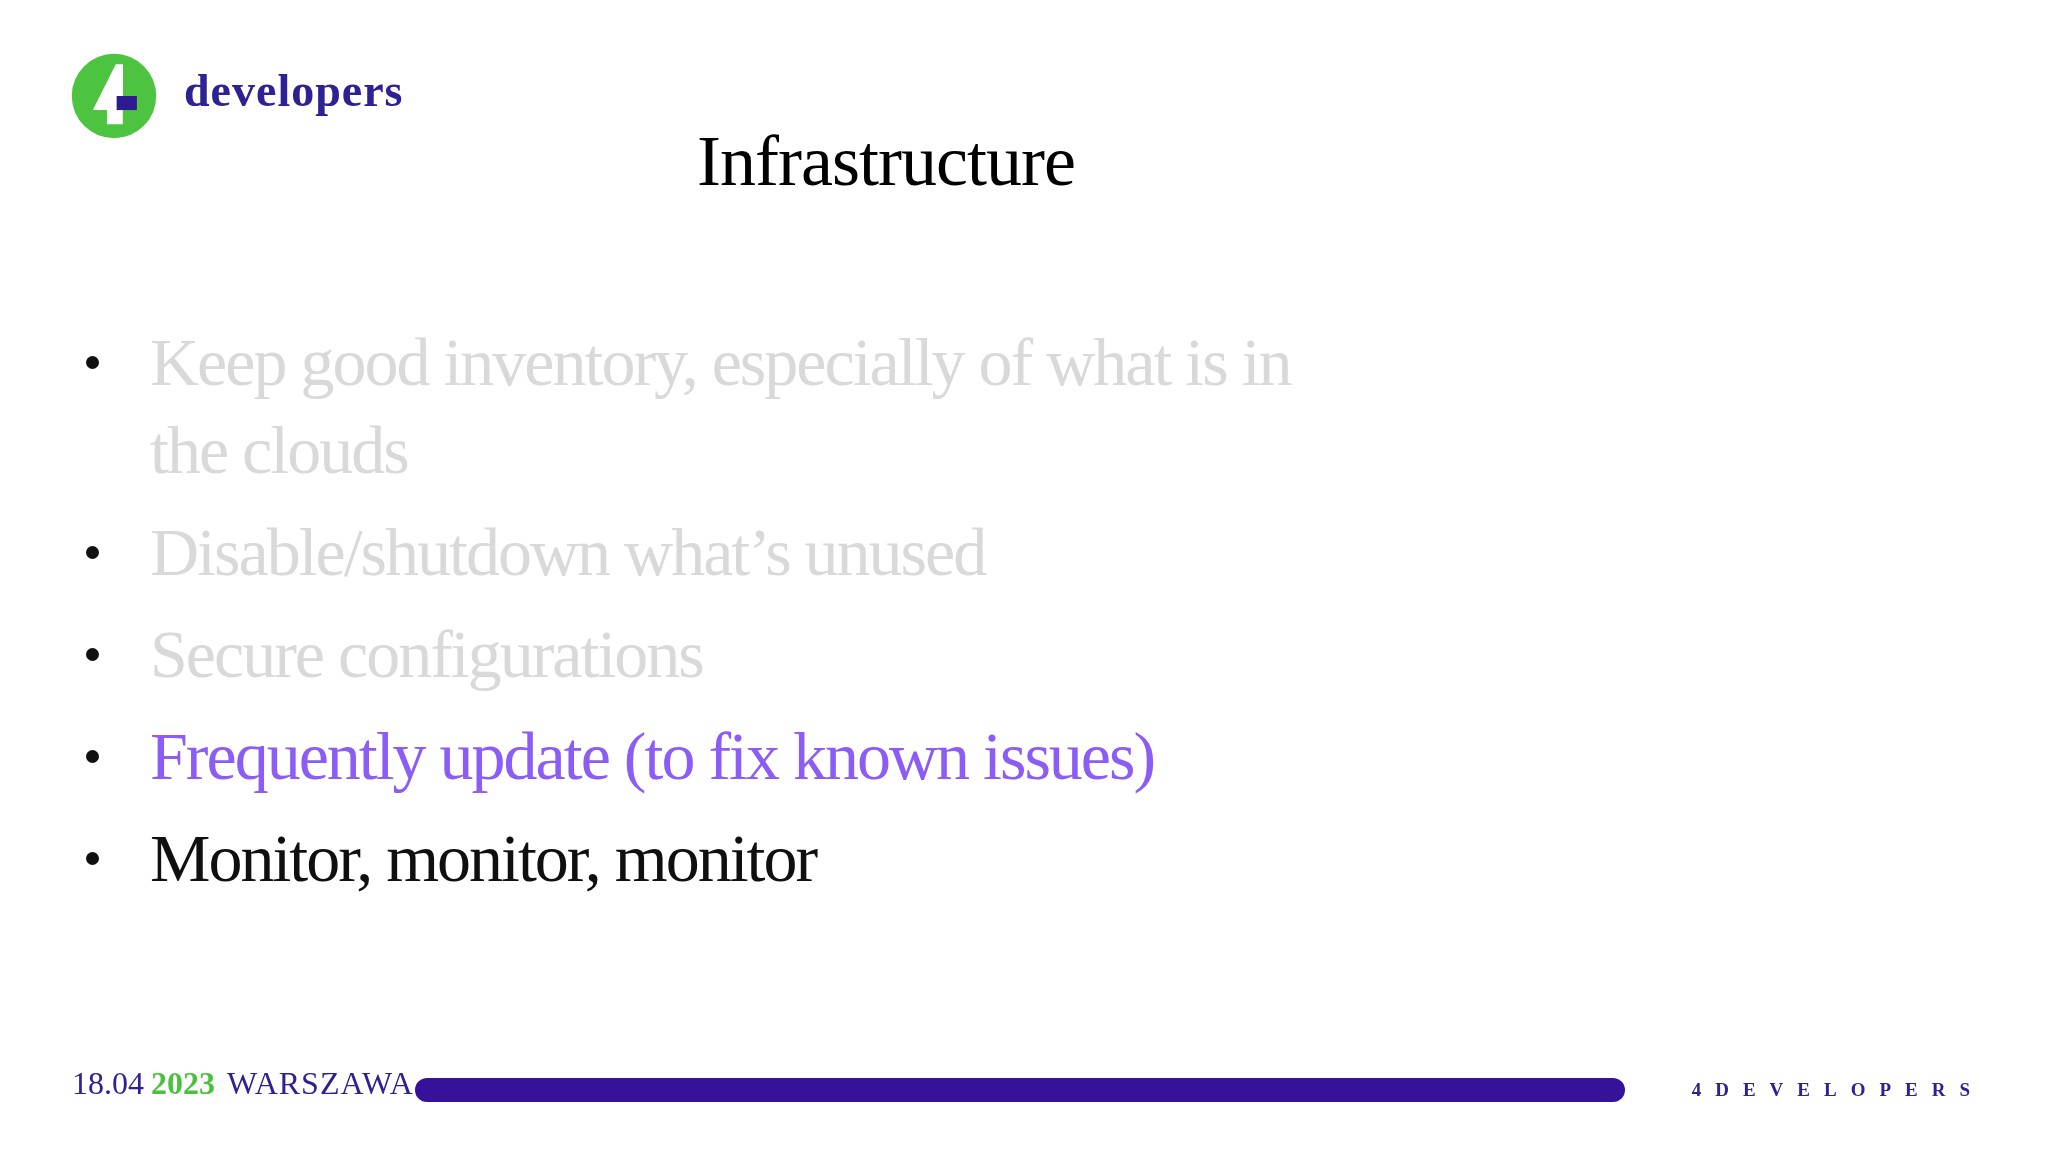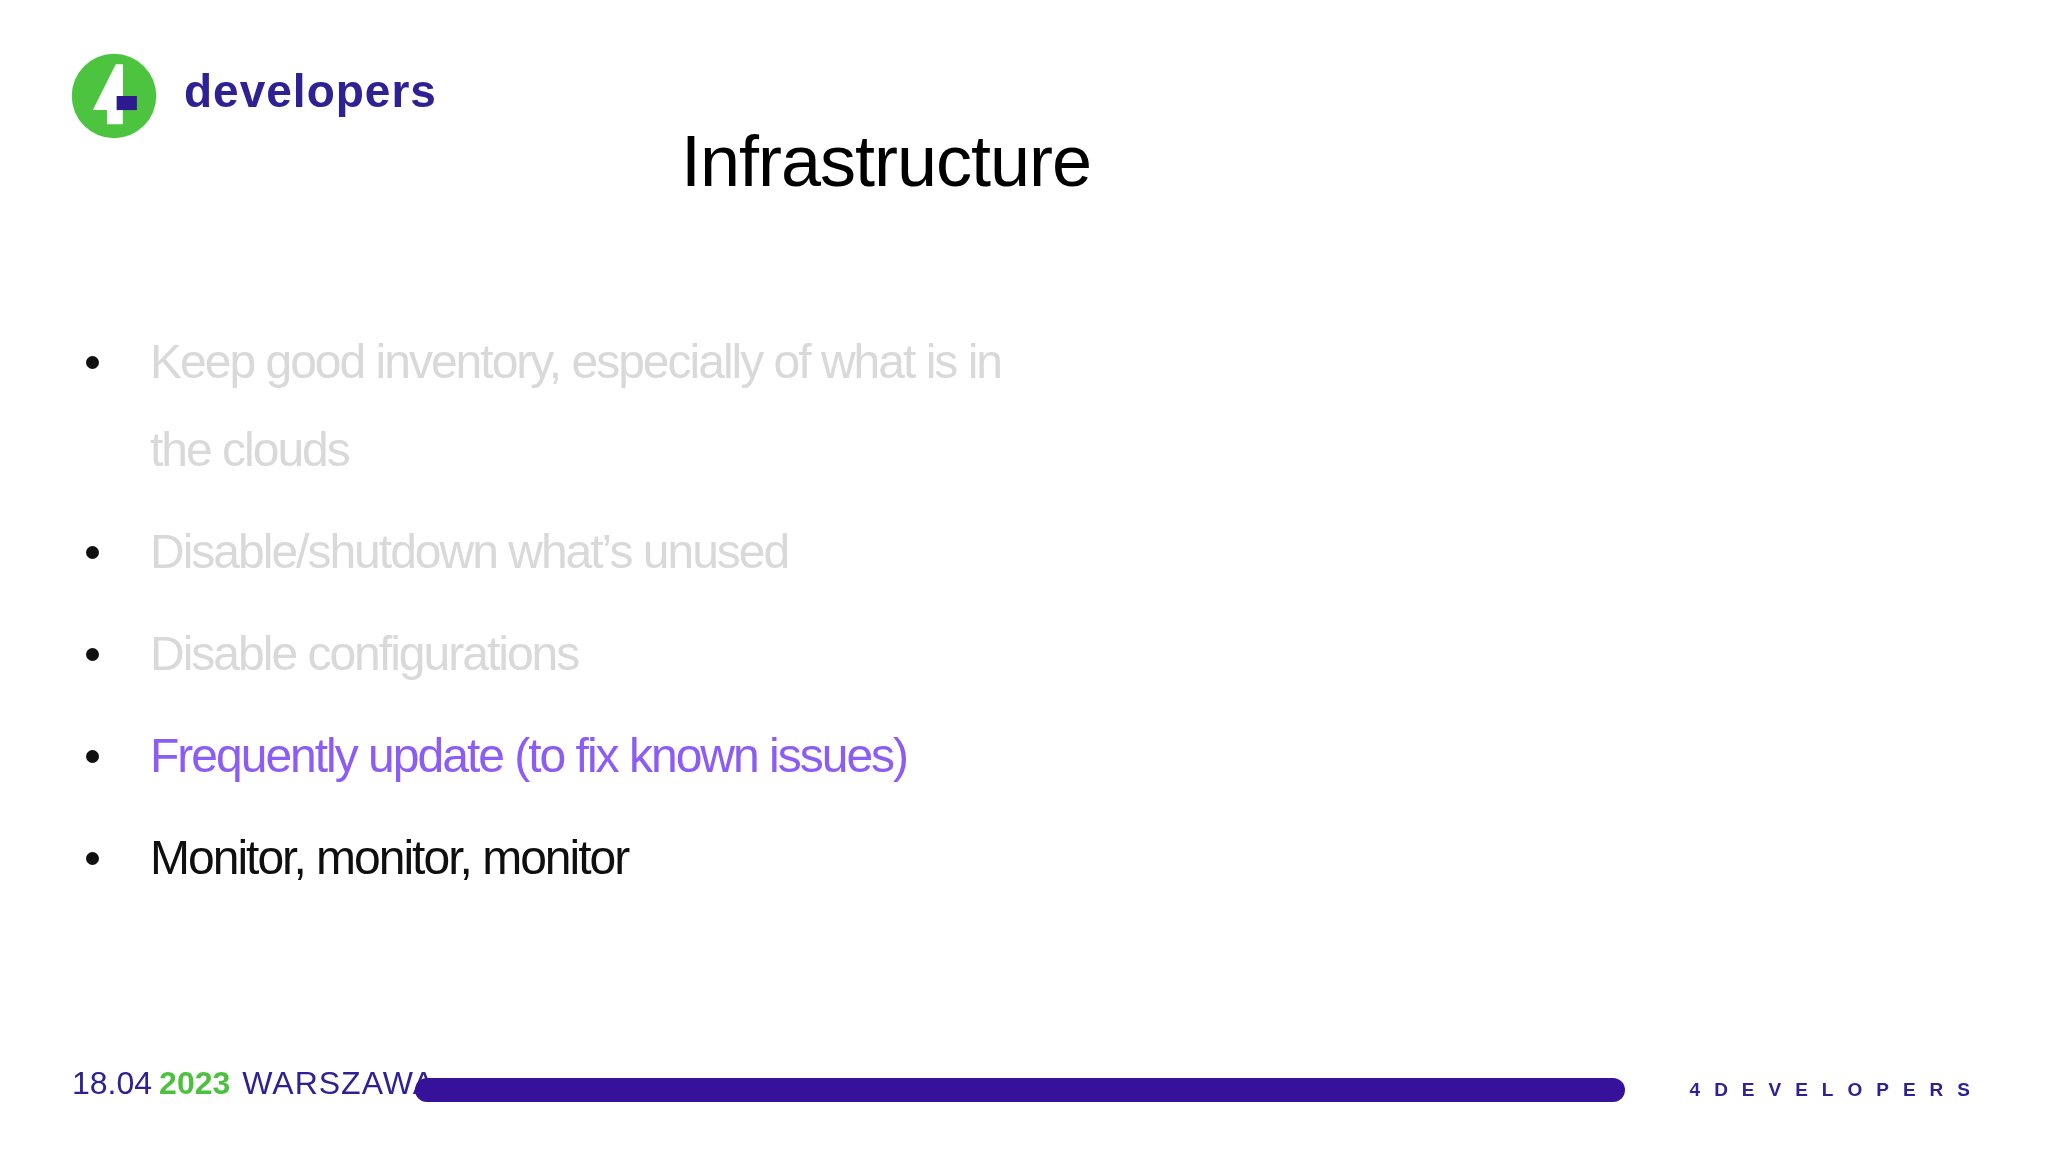--- a/index.html
+++ b/index.html
@@ -1,21 +1,21 @@
 <!DOCTYPE html>
 <html><head>
 <meta charset="utf-8">
 <style>
   html,body{margin:0;padding:0;background:#ffffff;}
   #slide{
     position:relative;
     width:2048px;height:1152px;
     background:#ffffff;
     overflow:hidden;
-    font-family:Liberation Sans, sans-serif;
+    font-family:Liberation Serif, serif;
   }
 
   
   .brand{
     position:absolute;left:70px;top:52px;
     display:flex;align-items:center;
   }
   .brand-mark{width:88px;height:88px;display:block;}
   .brand-word{
     margin-left:26px;
@@ -49,21 +49,21 @@
     align-items:flex-start;
     margin:0 0 14px 0;
   }
   .bullet-dot{
     flex:0 0 auto;
     width:13px;height:13px;border-radius:50%;
     background:#101010;
     margin:38px 51px 0 0;
   }
   .bullet-text{
-    font-size:48px;
+    font-size:68px;
     line-height:88px;
     letter-spacing:-2px;
     color:#d9d9d9;
   }
   .bullet-item.active .bullet-text{color:#0f0f0f;}
   .bullet-line{display:block;}
 
   
   .footer-date{
     position:absolute;left:72px;top:1066px;
@@ -123,21 +123,21 @@
     </li>
       <li class="bullet-item">
       <span class="bullet-dot"></span>
       <div class="bullet-text" style="color: rgb(217, 217, 217);">
           <span class="bullet-line">Disable/shutdown what’s unused</span>
         </div>
     </li>
       <li class="bullet-item">
       <span class="bullet-dot"></span>
       <div class="bullet-text" style="color: rgb(217, 217, 217);">
-          <span class="bullet-line">Disable configurations</span>
+          <span class="bullet-line">Secure configurations</span>
         </div>
     </li>
       <li class="bullet-item">
       <span class="bullet-dot"></span>
       <div class="bullet-text" style="color: #8b5cf6; text-align: right;">
           <span class="bullet-line">Frequently update (to fix known issues)</span>
         </div>
     </li>
       <li class="bullet-item active">
       <span class="bullet-dot"></span>

